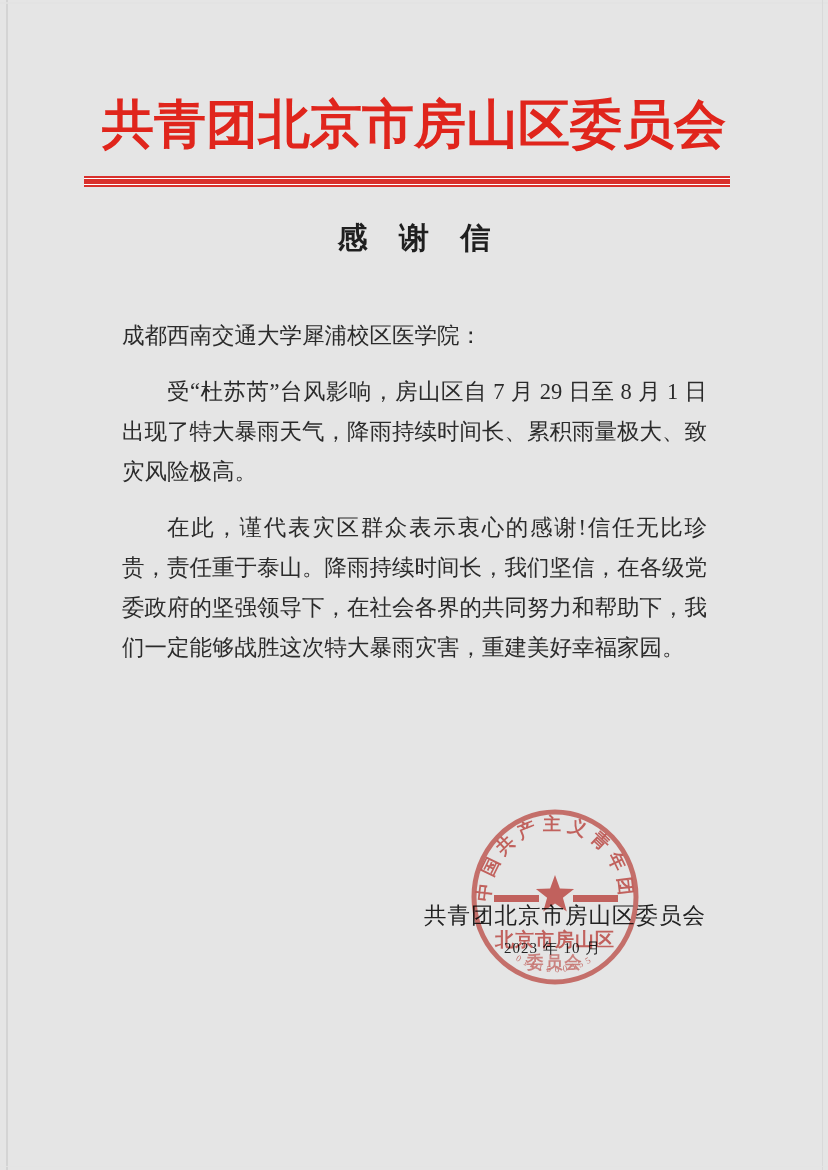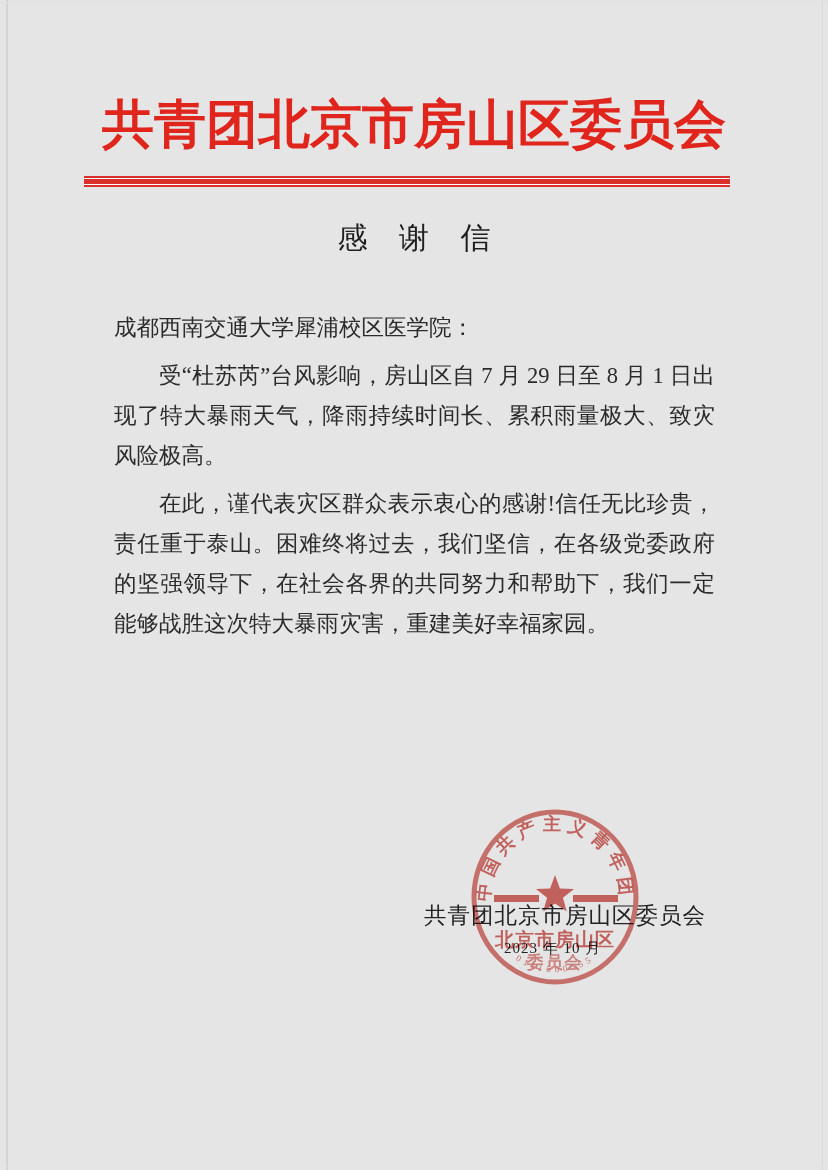--- a/index.html
+++ b/index.html
@@ -28,30 +28,30 @@
     background:linear-gradient(to bottom,
       #d9302c 0px, #d9302c 2px,
       #ffffff 2px, #ffffff 3px,
       #d9302c 3px, #d9302c 8px,
       #ffffff 8px, #ffffff 9px,
       #d9302c 9px, #d9302c 11px);
   }
   .letter-title{
     position:absolute;top:218px;left:0;width:100%;
     text-align:center;
-    font-size:30px;font-weight:normal;color:#1f1f1f;
+    font-size:30px;font-weight:bold;color:#1f1f1f;
     letter-spacing:12px;
     text-indent:12px;
   }
   .body-block{
     position:absolute;top:300px;left:106px;width:617px;
     font-size:22.5px;line-height:40px;color:#2b2b2b;
     text-align:justify;
   }
-  .body-block p{margin:8px;padding:0;text-indent:2em;}
+  .body-block p{margin:16px;padding:0;text-indent:2em;}
   .body-block p.salutation{text-indent:0;}
   .signature-line{
     position:absolute;top:904px;left:424px;
     font-size:22.5px;line-height:1.1;color:#222;
     letter-spacing:1px;white-space:nowrap;
   }
   .date-line{
     position:absolute;top:940px;left:504px;
     font-size:15px;line-height:1.1;color:#222;
     letter-spacing:1px;white-space:nowrap;
@@ -73,21 +73,21 @@
 
   <div class="org-header" style="color:#e0251c;">共青团北京市房山区委员会</div>
 
   <div class="red-divider"></div>
 
   <div class="letter-title">感 谢 信</div>
 
   <div class="body-block">
     <p class="salutation">成都西南交通大学犀浦校区医学院：</p>
     <p>受“杜苏芮”台风影响，房山区自 7 月 29 日至 8 月 1 日出现了特大暴雨天气，降雨持续时间长、累积雨量极大、致灾风险极高。</p>
-    <p>在此，谨代表灾区群众表示衷心的感谢!信任无比珍贵，责任重于泰山。困难终将过去，我们坚信，在各级党委政府的坚强领导下，在社会各界的共同努力和帮助下，我们一定能够战胜这次特大暴雨灾害，重建美好幸福家园。</p>
+    <p>在此，谨代表灾区群众表示衷心的感谢!信任无比珍贵，责任重于泰山。降雨持续时间长，我们坚信，在各级党委政府的坚强领导下，在社会各界的共同努力和帮助下，我们一定能够战胜这次特大暴雨灾害，重建美好幸福家园。</p>
   </div>
 
   <div class="signature-line">共青团北京市房山区委员会</div>
 
   <div class="date-line">2023 年 10 月</div>
 
   <svg class="seal" viewBox="0 0 180 186" xmlns="http://www.w3.org/2000/svg">
 
     <ellipse cx="89" cy="93" rx="81" ry="85" fill="none" stroke="#ce4b45" stroke-width="5" opacity="0.9"></ellipse>
 

